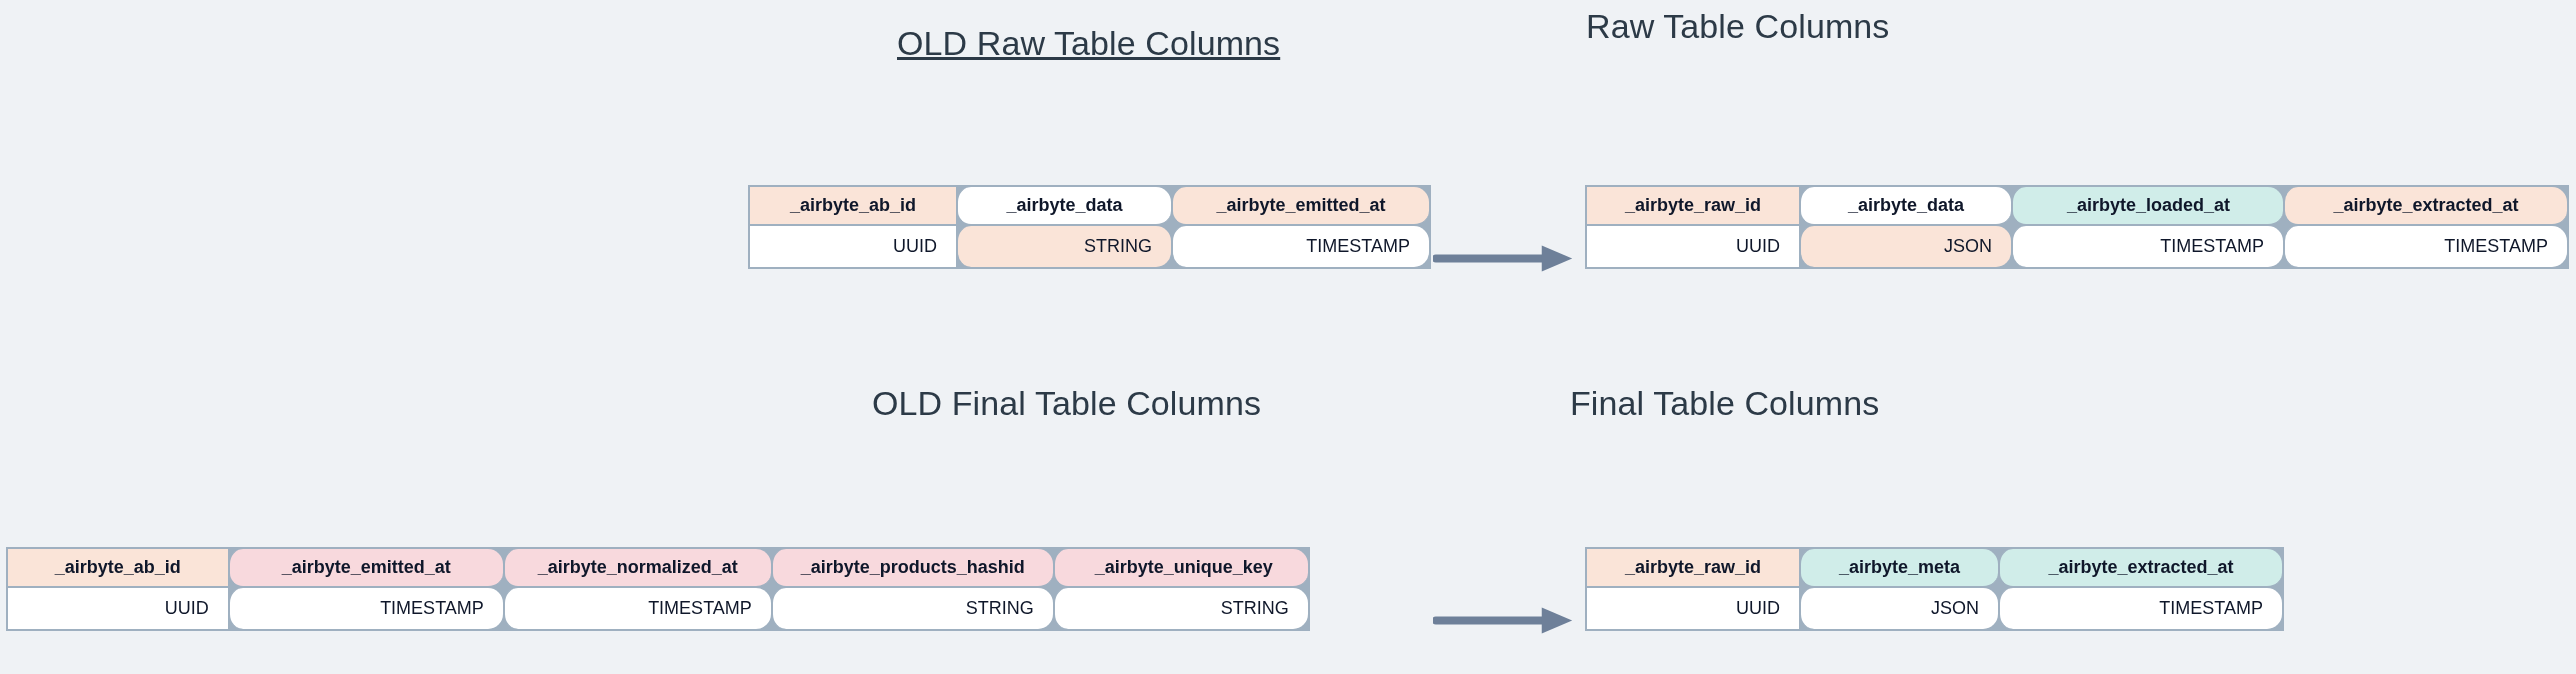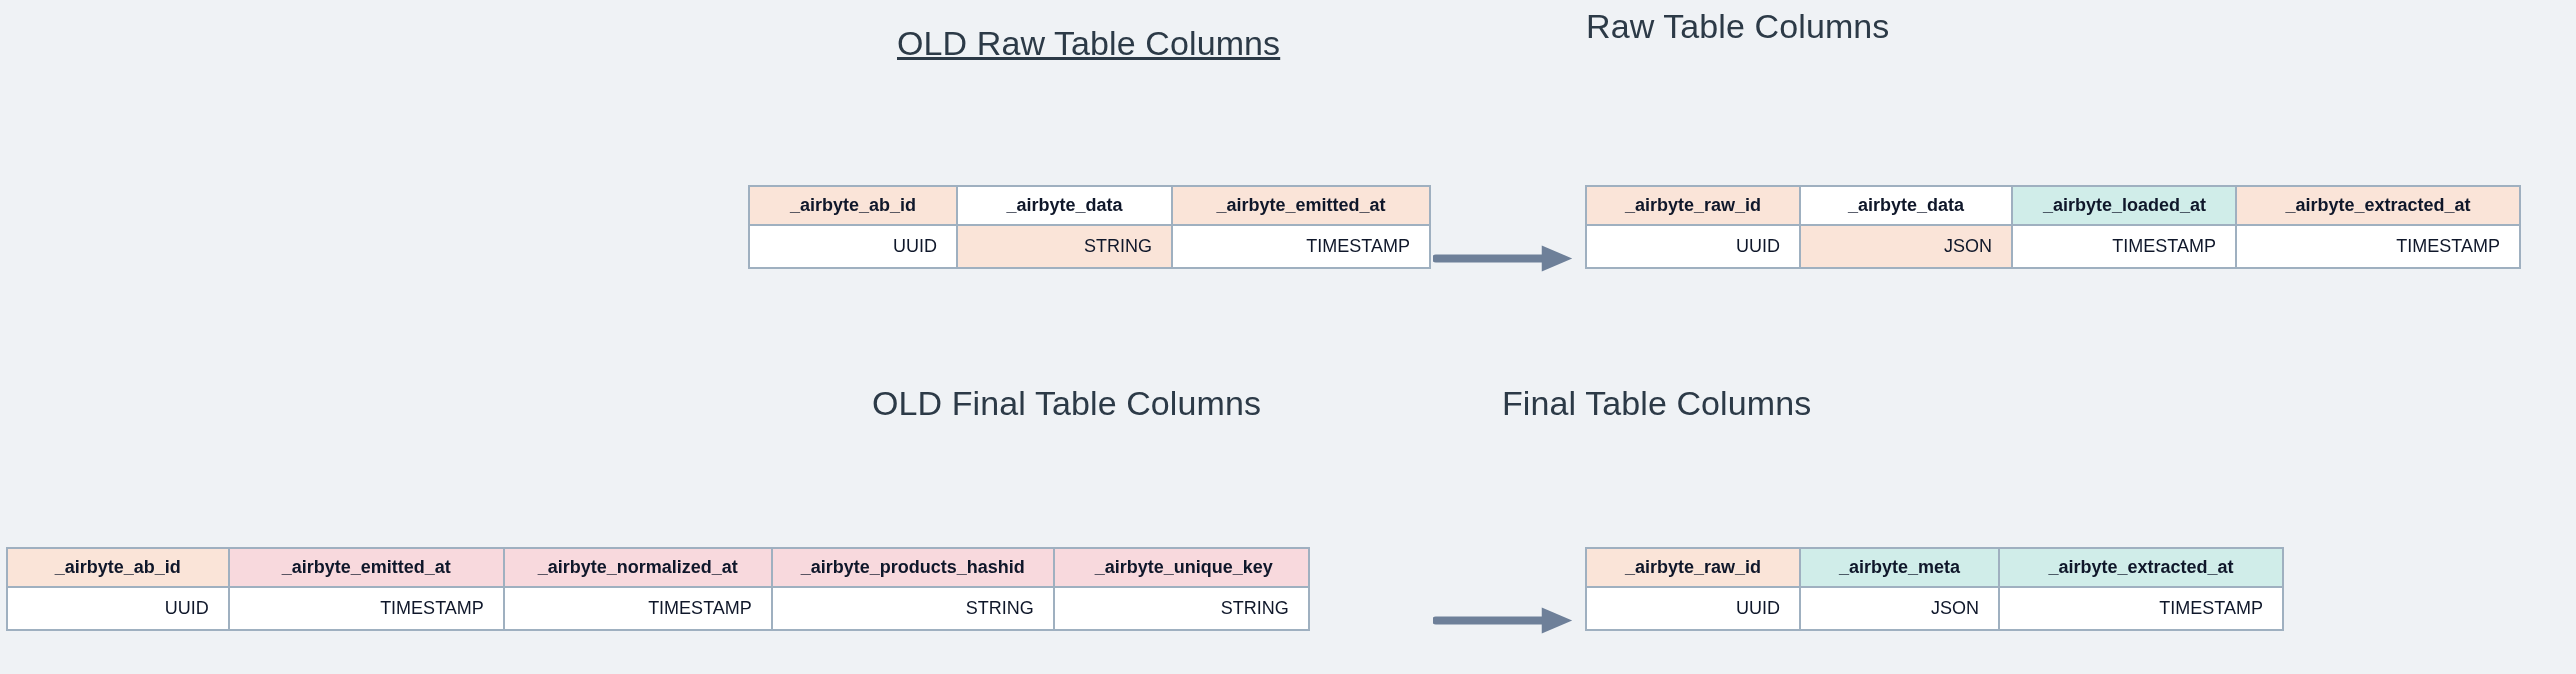--- a/index.html
+++ b/index.html
@@ -18,21 +18,21 @@
     font-size:34px;
     font-weight:400;
     letter-spacing:0.1px;
     color:#2C3A47;
     white-space:nowrap;
     line-height:1;
   }
   #title-old-raw   {left:897px; top:26px;text-decoration:underline;}
   #title-new-raw   {left:1586px; top:8.7px;}
   #title-old-final {left:872px; top:386px;}
-  #title-new-final {left:1502px; top:386px;}
+  #title-new-final {left:1570px; top:386px;}
 
   
   .tbl{
     position:absolute;
     border-collapse:separate;
     border-spacing:0;
     background:#9FB0C0;
     border:2.2px solid #9FB0C0;
     table-layout:fixed;
   }
@@ -52,36 +52,37 @@
     text-align:center;
     border-bottom:2.2px solid #9FB0C0;
   }
   .tbl tr.body td{
     height:41px;
     text-align:right;
   }
   .tbl tr.head td + td,
   .tbl tr.body td + td{
     border-left:2.2px solid #9FB0C0;
+    border-radius:15px;
   }
   .c-peach{background:#FAE4D8 !important;}
   .c-teal {background:#D0EDE9 !important;}
   .c-pink {background:#F8D9DD !important;}
   .c-white{background:#FFFFFF !important;}
 
   
   #tbl-old-raw  {left:748px; top:185px;}
   #tbl-old-raw  td:nth-child(1){width:206px;}
   #tbl-old-raw  td:nth-child(2){width:215px;}
   #tbl-old-raw  td:nth-child(3){width:258px;}
 
   #tbl-new-raw  {left:1585px; top:185px;}
   #tbl-new-raw  td:nth-child(1){width:212px;}
   #tbl-new-raw  td:nth-child(2){width:212px;}
-  #tbl-new-raw  td:nth-child(3){width:224px;padding-left:20px;}
+  #tbl-new-raw  td:nth-child(3){width:272px;padding-left:20px;}
   #tbl-new-raw  td:nth-child(4){width:284px;}
 
   #tbl-old-final{left:5.8px; top:547px;}
   #tbl-old-final td:nth-child(1){width:220px;}
   #tbl-old-final td:nth-child(2){width:275px;}
   #tbl-old-final td:nth-child(3){width:268px;}
   #tbl-old-final td:nth-child(4){width:282px;}
   #tbl-old-final td:nth-child(5){width:255px;padding-left:24px;}
 
   #tbl-new-final{left:1585px; top:547px;}

